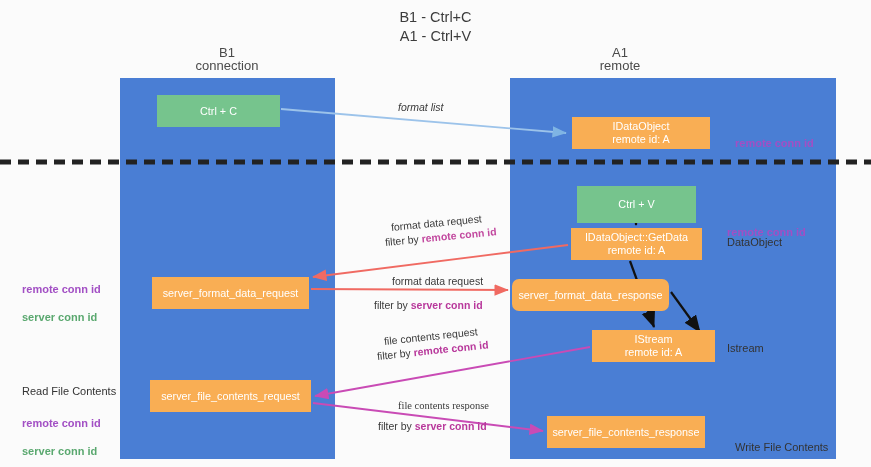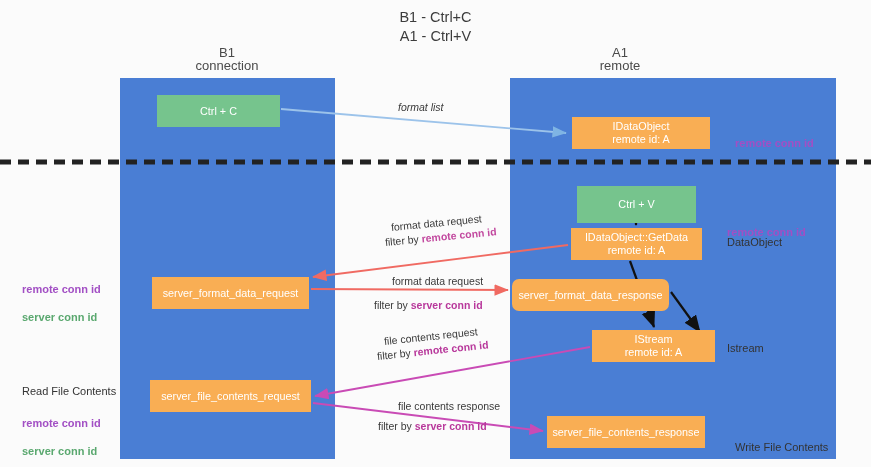--- a/index.html
+++ b/index.html
@@ -110,21 +110,21 @@
   .edge-label .purple { color: #c2499f; font-weight: bold; }
   .edge-label .purple2 { color: #b8389b; font-weight: bold; }
 
   .el-format-list  { left: 398px; top: 100px; font-style: italic; }
   .el-fdreq-1 { left: 391px; top: 220px; transform: rotate(-5.5deg); transform-origin: left center; }
   .el-fdreq-2 { left: 385px; top: 235px; transform: rotate(-5.5deg); transform-origin: left center; }
   .el-fdresp-1 { left: 392px; top: 274px; }
   .el-fdresp-2 { left: 374px; top: 298px; }
   .el-fcreq-1 { left: 384px; top: 334px; transform: rotate(-6deg); transform-origin: left center; }
   .el-fcreq-2 { left: 377px; top: 349px; transform: rotate(-6deg); transform-origin: left center; }
-  .el-fcresp-1 { left: 398px; top: 399px; }
+  .el-fcresp-1 { left: 398px; top: 399px; font-family: Liberation Serif, serif; }
   .el-fcresp-2 { left: 378px; top: 419px; }
 </style>
 </head>
 <body>
 
 <div id="canvas">
 
   <div class="diagram-title">B1 - Ctrl+C
 A1 - Ctrl+V</div>
 

